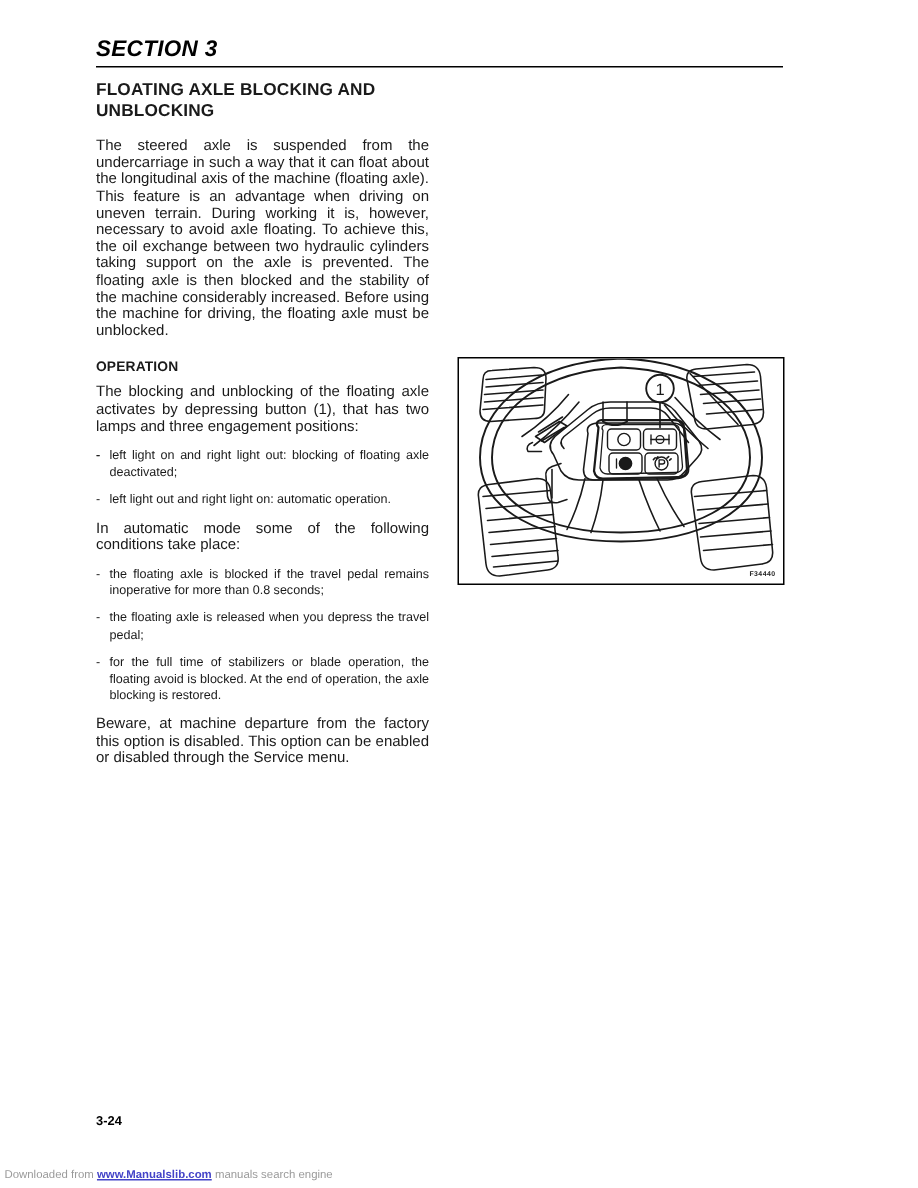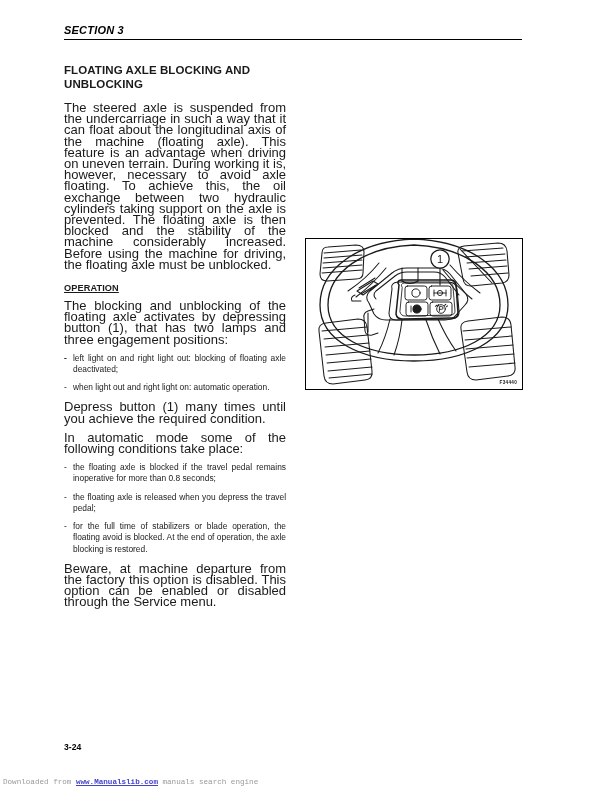--- a/index.html
+++ b/index.html
@@ -17,60 +17,59 @@
   }
 
   
   #running-header {
     position: absolute;
     left: 64px;
     top: 24px;
     width: 458px;
   }
   #running-header .sec-label {
-    font-size: 11px;
+    font-size: 15px;
     font-style: italic;
     font-weight: bold;
     letter-spacing: 0.2px;
     color: #000;
     display: block;
     padding-bottom: 3px;
   }
   #running-header .rule {
     border-bottom: 1.6px solid #000;
     width: 100%;
   }
 
   
   #text-column {
     position: absolute;
     left: 64px;
-    top: 64px;
+    top: 54px;
     width: 222px;
   }
 
   h1.doc-title {
     font-size: 11.5px;
     font-weight: bold;
     line-height: 13.5px;
     margin: 0 0 11px 0;
     letter-spacing: 0.1px;
   }
 
   h2.sec-head {
     font-size: 9.2px;
     font-weight: bold;
     line-height: 12px;
     margin: 12px 0 6px 0;
     letter-spacing: 0.1px;
-    text-decoration: underline;
   }
 
   p.body {
-    font-size: 13px;
+    font-size: 10px;
     line-height: 11.2px;
     margin: 0 0 8px 0;
     text-align: justify;
     text-justify: inter-word;
   }
 
   ul.bullets {
     list-style: none;
     margin: 0 0 8px 0;
     padding: 0;
@@ -130,21 +129,21 @@
     top: 742px;
     font-size: 8.6px;
     font-weight: bold;
     color: #000;
   }
 
   #watermark {
     position: absolute;
     left: 3px;
     top: 778px;
-    font-family: Liberation Mono, monospace;
+    font-family: Liberation Sans, sans-serif;
     font-size: 7.6px;
     color: #9a9a9a;
     white-space: nowrap;
   }
   #watermark .wm-link {
     color: #4343c8;
     text-decoration: underline;
     font-weight: bold;
   }
 </style>
@@ -160,23 +159,22 @@
 
   <h1 class="doc-title">FLOATING AXLE BLOCKING AND UNBLOCKING</h1>
 
   <p class="body">The steered axle is suspended from the undercarriage in such a way that it can float about the longitudinal axis of the machine (floating axle). This feature is an advantage when driving on uneven terrain. During working it is, however, necessary to avoid axle floating. To achieve this, the oil exchange between two hydraulic cylinders taking support on the axle is prevented. The floating axle is then blocked and the stability of the machine considerably increased. Before using the machine for driving, the floating axle must be unblocked.</p>
 
   <h2 class="sec-head">OPERATION</h2>
   <p class="body">The blocking and unblocking of the floating axle activates by depressing button (1), that has two lamps and three engagement positions:</p>
   <ul class="bullets">
     <li><span class="dash">-</span></li>
     <li><span class="dash">-</span><span>left light on and right light out: blocking of floating axle deactivated;</span></li>
-    <li><span class="dash">-</span><span>when light out and right light on: automatic operation.</span></li>
+    <li><span class="dash">-</span><span>left light out and right light on: automatic operation.</span></li>
   </ul>
-  <p class="body">Depress button (1) many times until you achieve the required condition.</p>
 
   <p class="body">In automatic mode some of the following conditions take place:</p>
   <ul class="bullets">
     <li><span class="dash">-</span><span>the floating axle is blocked if the travel pedal remains inoperative for more than 0.8 seconds;</span></li>
     <li><span class="dash">-</span><span>the floating axle is released when you depress the travel pedal;</span></li>
     <li><span class="dash">-</span><span>for the full time of stabilizers or blade operation, the floating avoid is blocked. At the end of operation, the axle blocking is restored.</span></li>
   </ul>
   <p class="body">Beware, at machine departure from the factory this option is disabled. This option can be enabled or disabled through the Service menu.</p>
 </div>
 

